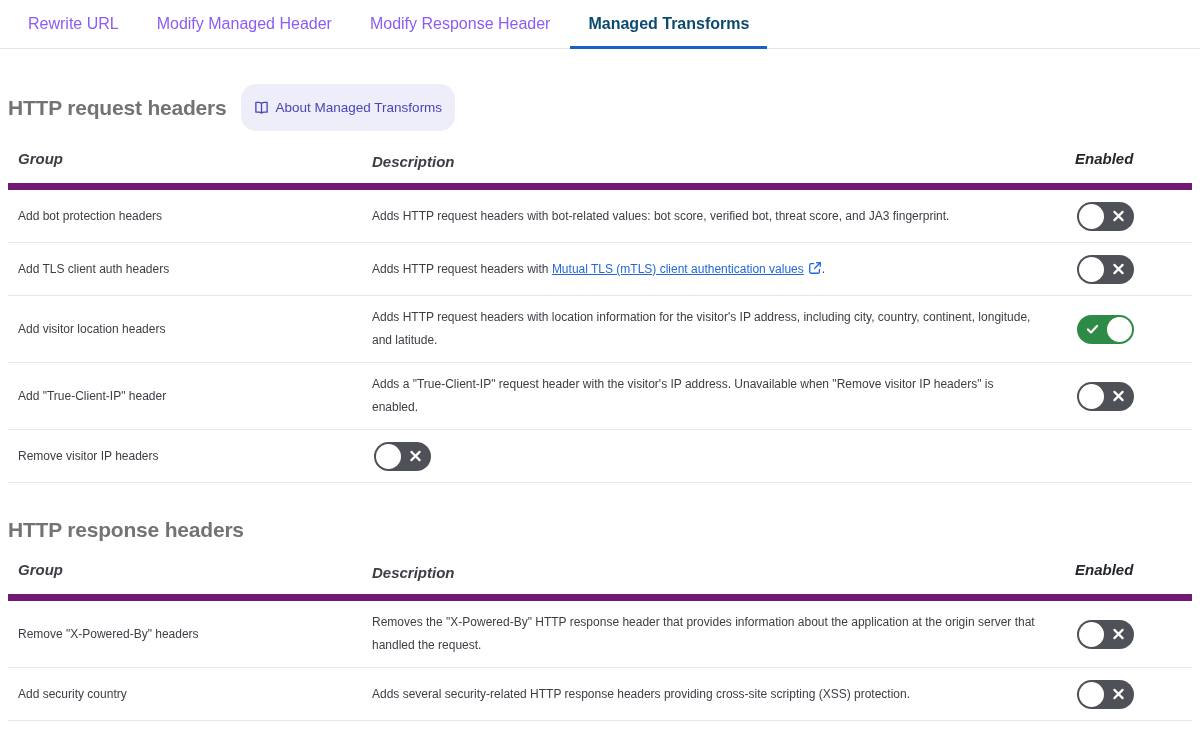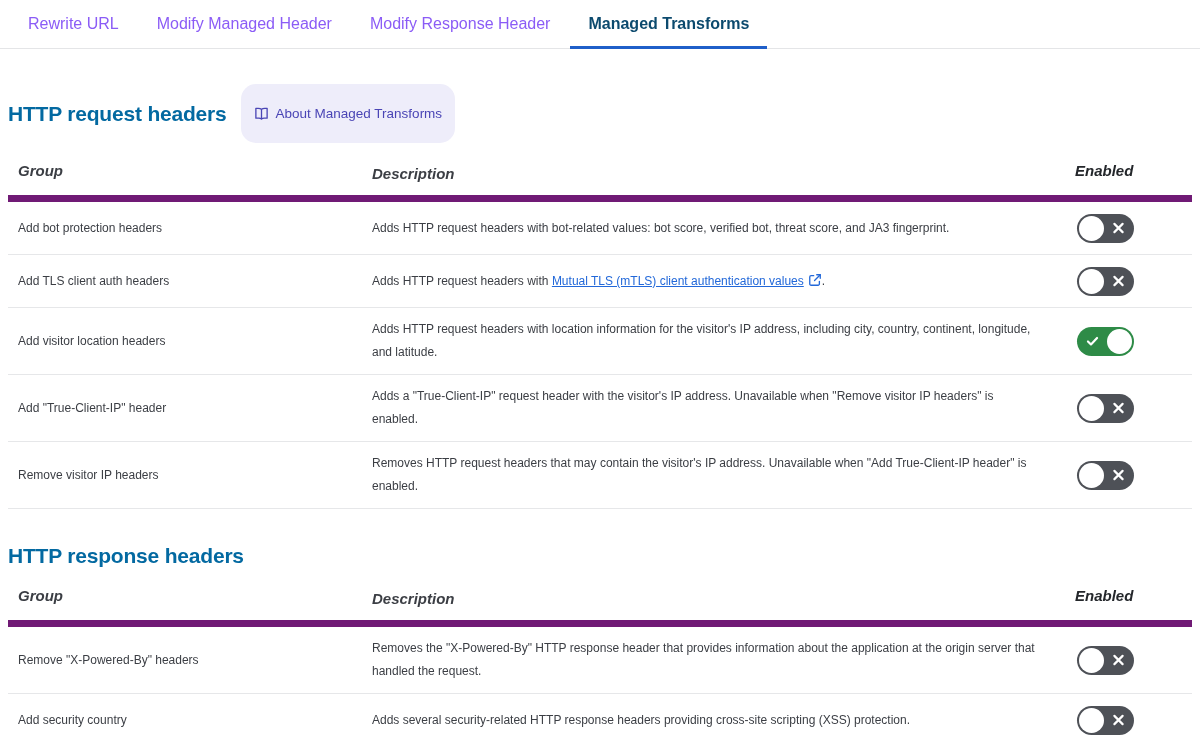--- a/index.html
+++ b/index.html
@@ -9,23 +9,23 @@
     font-family:"Liberation Sans", sans-serif; color:#3b3e44;
   }
   
   .tabbar { display:flex; align-items:stretch; height:49px; padding-left:28px; gap:38px; border-bottom:1px solid #e4e5e7; }
   .tab { display:flex; align-items:center; font-size:16px; color:#8b5cf6; position:relative; cursor:pointer; white-space:nowrap; }
   .tab.active { color:#0c4a6e; font-weight:700; }
   .tab.active::after { content:""; position:absolute; left:-18px; right:-18px; bottom:-1px; height:3px; background:var(--accent); }
   
   .content { margin:0 8px; }
   .section-head { display:flex; align-items:center; gap:14px; margin:35px 0 13px; }
-  .section-head h2 { font-size:21px; font-weight:700; color:#0369a1; letter-spacing:-0.2px; }
+  .section-head h2 { font-size:21px; font-weight:700; color:#737373; letter-spacing:-0.2px; }
   .badge { display:inline-flex; align-items:center; gap:7px; background:var(--badge-bg); color:var(--badge-fg);
-           font-size:13.5px; line-height:1; padding:22px 13px; border-radius:15px; cursor:pointer; border:none; }
+           font-size:13.5px; line-height:1; padding:16px 13px; border-radius:15px; cursor:pointer; border:none; }
   .badge svg { display:block; }
   
   .thead, .row { display:grid; grid-template-columns:364px 1fr 117px; }
   .thead { padding:6px 0 10px; border-bottom:7px solid #701a75; font-size:15px; font-weight:700; color:#24272b;font-style:italic; }
   .row { align-items:center; min-height:53px; padding:10px 0; border-bottom:1px solid #e6e7e9; font-size:12px; }
   .cell-group { padding-left:10px; color:#3b3e44; }
   .cell-desc { padding-right:38px; line-height:23px; color:#3b3e44; }
   .cell-desc a { color:var(--link); text-decoration:underline; cursor:pointer; }
   .cell-desc a svg { display:inline-block; vertical-align:-2px; margin-left:4px; }
   
@@ -118,21 +118,20 @@
             <button class="toggle off" role="switch" aria-checked="false">
               <span class="knob"></span>
               <span class="tmark"><svg width="13" height="13" viewBox="0 0 12 12">
                   <path d="M2.2 2.2l7.6 7.6M9.8 2.2L2.2 9.8" stroke="#fff" stroke-width="2" stroke-linecap="round"></path>
                 </svg></span>
             </button>
           </div>
         </div>
         <div class="row">
           <div class="cell-group">Remove visitor IP headers</div>
-          <div class="cell-desc">Removes HTTP request headers that may contain the visitor's IP address. Unavailable when "Add True-Client-IP header" is enabled.</div>
           <div>
             <button class="toggle off" role="switch" aria-checked="false">
               <span class="knob"></span>
               <span class="tmark"><svg width="13" height="13" viewBox="0 0 12 12">
                   <path d="M2.2 2.2l7.6 7.6M9.8 2.2L2.2 9.8" stroke="#fff" stroke-width="2" stroke-linecap="round"></path>
                 </svg></span>
             </button>
           </div>
         </div>
       </div>

